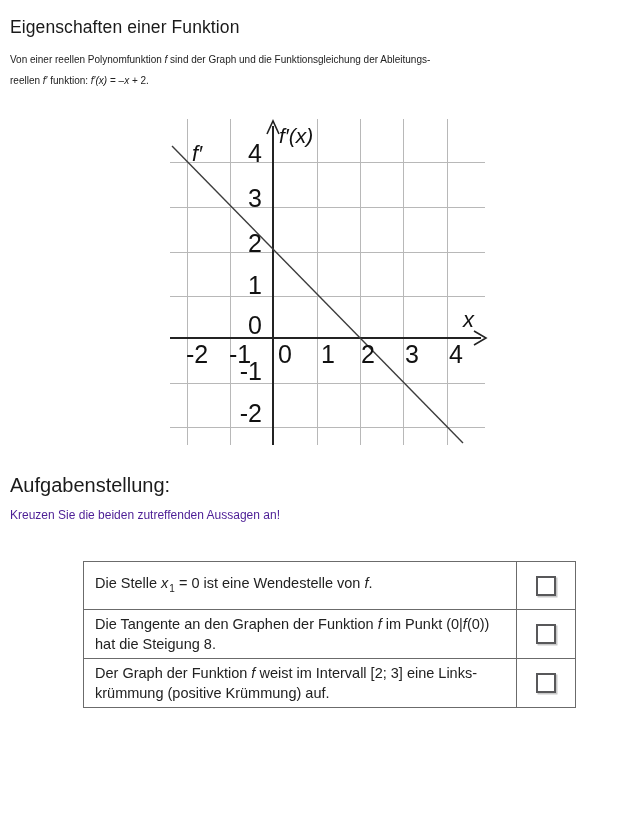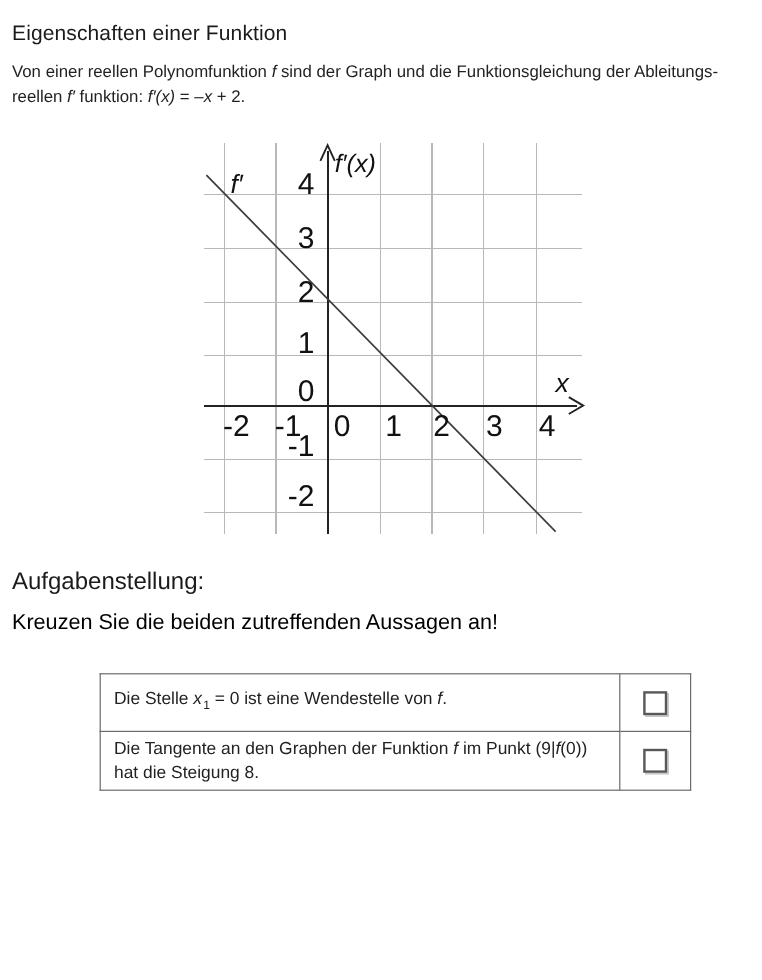--- a/index.html
+++ b/index.html
@@ -11,39 +11,39 @@
     overflow: hidden;
   }
   .abs { position: absolute; }
   .page-title {
     left: 10px; top: 17px;
     font-size: 17.5px; font-weight: 400; letter-spacing: 0.1px;
     color: #1a1a1a;
   }
   .intro {
     left: 10px; top: 49px; width: 622px;
-    font-size: 14px; line-height: 21.4px; color: #222;
+    font-size: 10px; line-height: 21.4px; color: #222;
   }
   i { font-style: italic; }
   .graph-wrap { left: 160px; top: 112px; width: 336px; height: 340px; }
   svg text {
     font-family: "Liberation Sans", sans-serif;
     fill: #111;
   }
   .tick-label { font-size: 25px; }
   .axis-title { font-size: 21px; font-style: italic; }
   .axis-title-x { font-size: 22px; font-style: italic; }
   .line-label { font-size: 22px; font-style: italic; }
   .task-heading {
     left: 10px; top: 474px;
     font-size: 20px; color: #1b1b1b;
   }
   .task-instruction {
     left: 10px; top: 508px;
-    font-size: 18px; color: #000000;
+    font-size: 12px; color: #4c1d95;
   }
   table.statements {
     position: absolute; left: 83px; top: 561px;
     border-collapse: collapse; table-layout: fixed;
     width: 493px;
   }
   table.statements td { border: 1px solid #6b6b6b; background: #fff; }
   td.stmt-text {
     padding: 4px 8px 4px 11px;
     font-size: 14.5px; line-height: 20px; color: #222;
@@ -111,21 +111,30 @@
       <tr class="stmt-row">
     <td class="stmt-text">
       <span>Die Stelle </span><i>x</i><sub class="idx">1</sub><span> = 0 ist eine Wendestelle von </span><i>f</i><span>.</span>
     </td>
     <td class="stmt-check">
       <div class="checkbox"></div>
     </td>
   </tr>
   <tr class="stmt-row">
     <td class="stmt-text">
-      <span>Die Tangente an den Graphen der Funktion </span><i>f</i><span> im Punkt (9|</span><i>f</i><span>(0))</span><br>
+      <span>Die Tangente an den Graphen der Funktion </span><i>f</i><span> im Punkt (0|</span><i>f</i><span>(0))</span><br>
       <span>hat die Steigung 8.</span>
+    </td>
+    <td class="stmt-check">
+      <div class="checkbox"></div>
+    </td>
+  </tr>
+  <tr class="stmt-row">
+    <td class="stmt-text">
+      <span>Der Graph der Funktion </span><i>f</i><span> weist im Intervall [2; 3] eine Links-</span><br>
+      <span>krümmung (positive Krümmung) auf.</span>
     </td>
     <td class="stmt-check">
       <div class="checkbox"></div>
     </td>
   </tr>
 </tbody>
   </table>
 
 </body></html>

